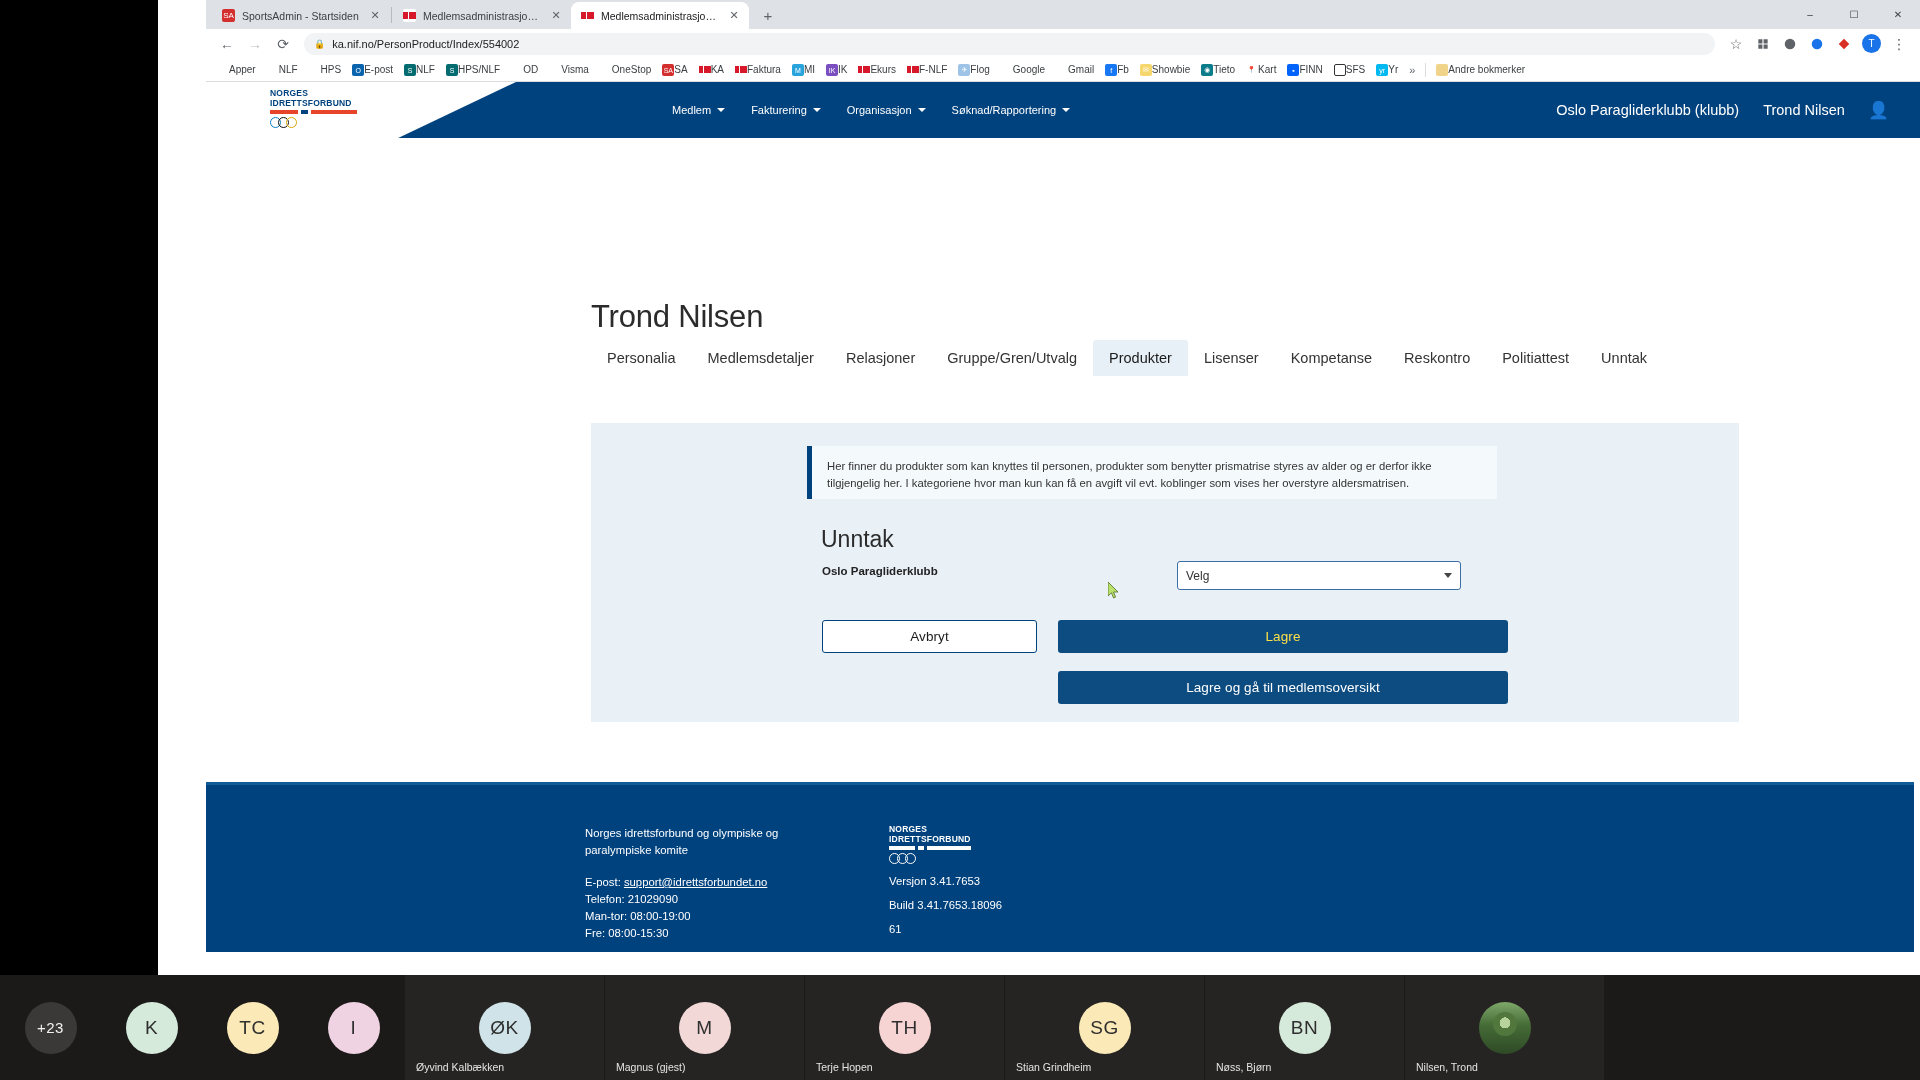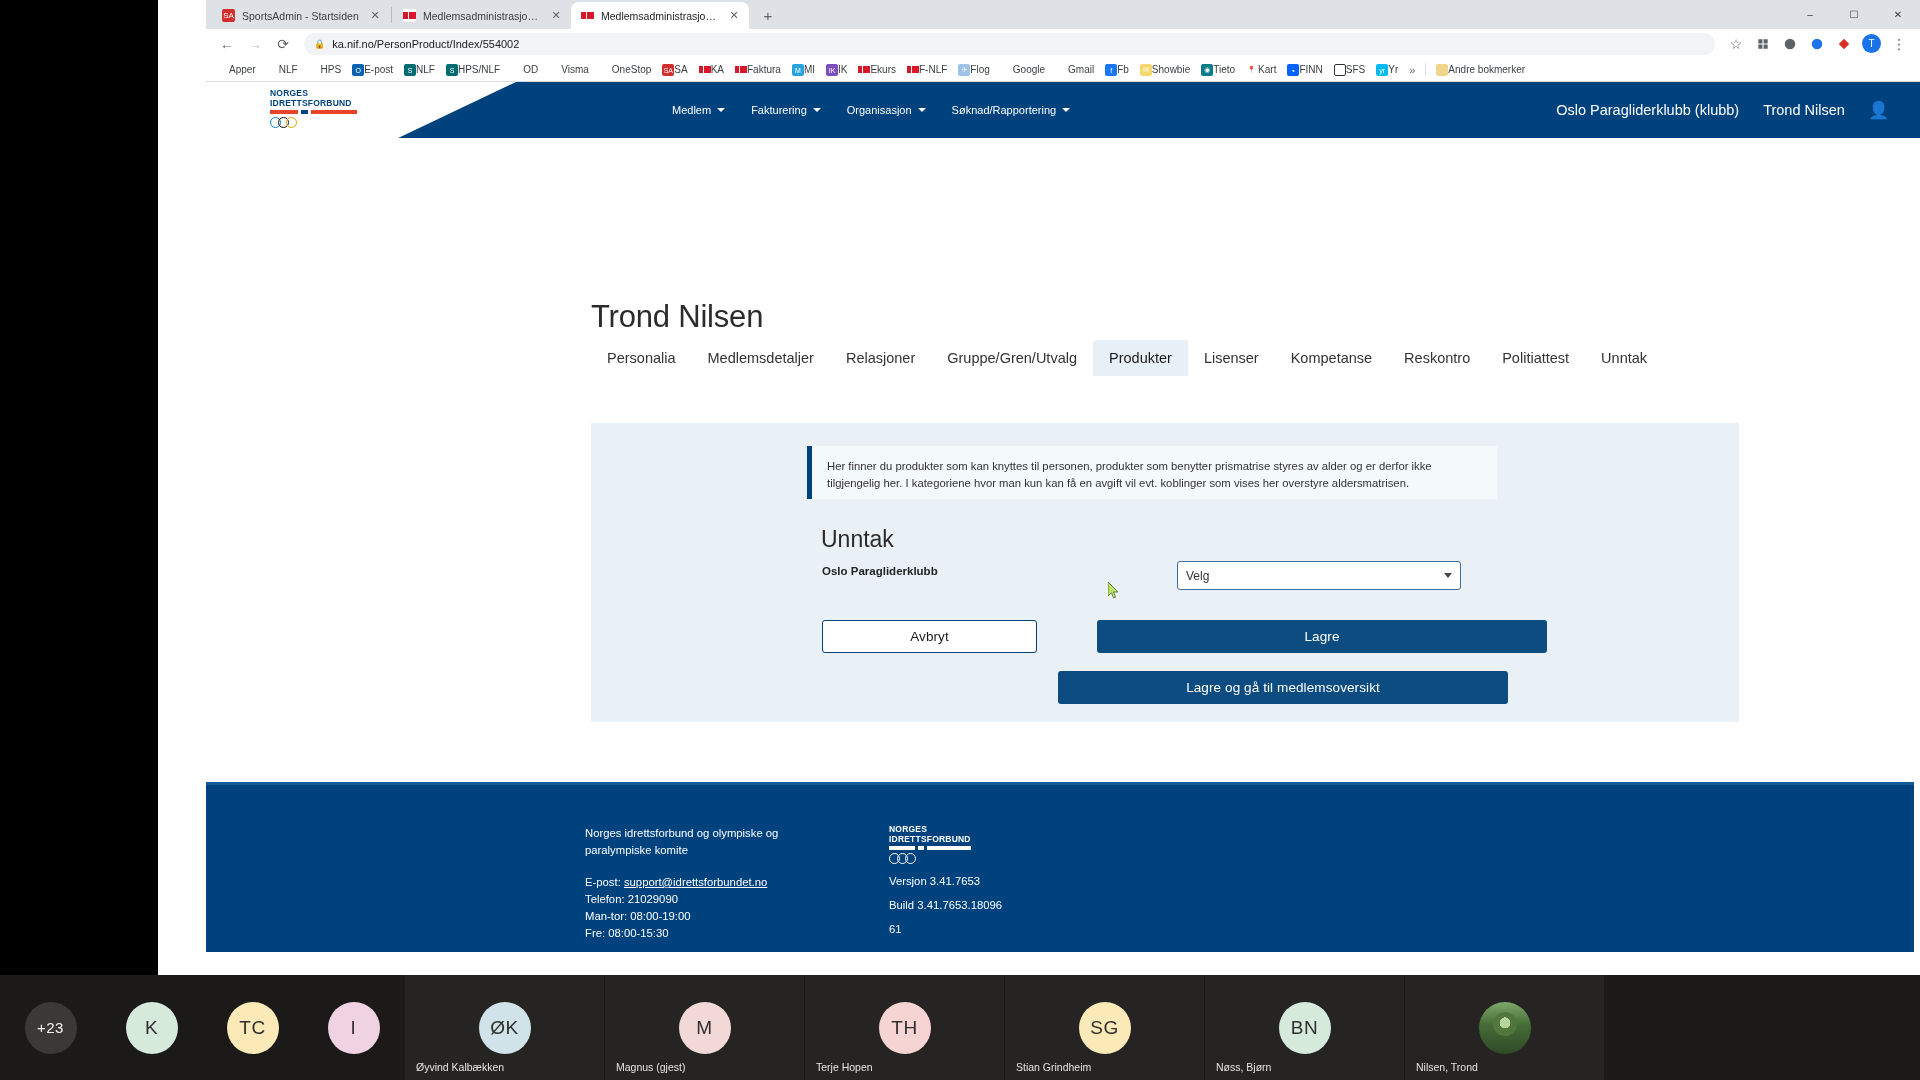--- a/index.html
+++ b/index.html
@@ -200,21 +200,21 @@
 
   .btn {
     position: absolute; height: 33px; border-radius: 3px; font-size: 13.5px;
     display: flex; align-items: center; justify-content: center; letter-spacing: .1px;
   }
   .btn-cancel {
     left: 616px; top: 538px; width: 215px; background: #ffffff;
     border: 1.4px solid #00427e; color: #1b1b1b;
   }
   .btn-save {
-    left: 852px; top: 538px; width: 450px; background: #0d4c80; color: #ffffff; margin-left: 39px;
+    left: 852px; top: 538px; width: 450px; background: #0d4c80; color: #fde047;
   }
   .btn-save2 {
     left: 852px; top: 589px; width: 450px; background: #0d4c80; color: #fff;
   }
 
   
   .footer {
     position: absolute; left: 0; top: 700px; width: 1708px; height: 270px; background: #00427e;
     border-top: 3px solid #0f5c99;
   }

